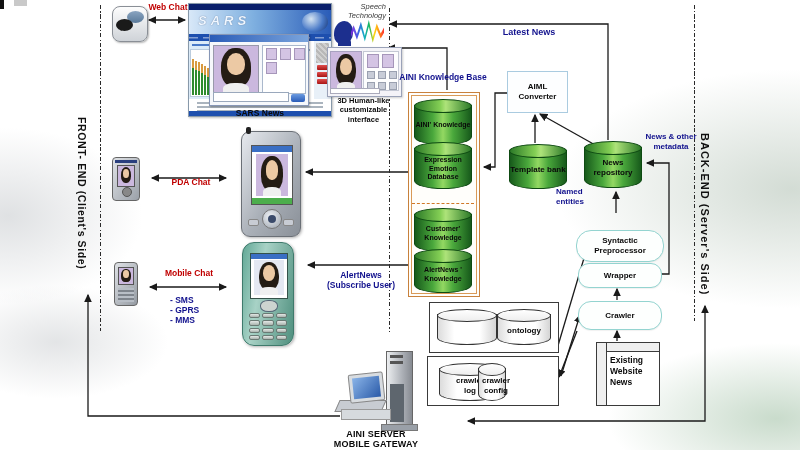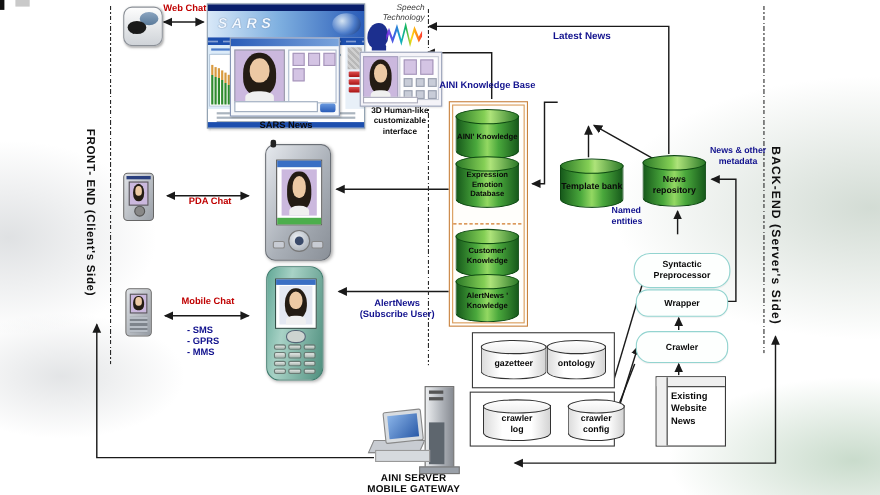--- a/index.html
+++ b/index.html
@@ -387,20 +387,23 @@
       <div class="cap"></div>
       <div class="txt">Customer' Knowledge</div>
   </div>
   <div class="gcyl" style="left:414px;top:249px;width:58px;height:44px;">
     <div class="bod"></div>
       <div class="cap"></div>
       <div class="txt">AlertNews ' Knowledge</div>
   </div>
 
   <div class="nlbl" style="left:498px;top:27px;width:62px;font-size:9px;">Latest News</div>
+  <div class="conv" style="left:507px;top:71px;width:59px;height:40px;">
+    <span>AIML Converter</span>
+  </div>
   <div class="gcyl" style="left:509px;top:144px;width:58px;height:45px;">
     <div class="bod"></div>
       <div class="cap"></div>
       <div class="txt" style="font-size:8px;">Template bank</div>
   </div>
   <div class="gcyl" style="left:584px;top:141px;width:58px;height:47px;">
     <div class="bod"></div>
       <div class="cap"></div>
       <div class="txt" style="font-size:8px;">News repository</div>
   </div>
@@ -420,35 +423,34 @@
   <div class="ewn">
     <div class="eh"></div>
       <div class="ec"></div>
     <div class="et">Existing Website News</div>
   </div>
 
   <div class="dbbox" style="left:429px;top:302px;width:128px;height:49px;"></div>
   <div class="wcyl" style="left:437px;top:309px;width:60px;height:36px;">
     <div class="bod"></div>
       <div class="cap"></div>
-      <div class="txt">gazetteer</div>
   </div>
   <div class="wcyl" style="left:497px;top:309px;width:54px;height:36px;">
     <div class="bod"></div>
       <div class="cap"></div>
       <div class="txt">ontology</div>
   </div>
 
   <div class="dbbox" style="left:427px;top:356px;width:130px;height:48px;"></div>
   <div class="wcyl" style="left:439px;top:363px;width:62px;height:38px;">
     <div class="bod"></div>
       <div class="cap"></div>
       <div class="txt" style="width:34px;margin:0 auto;">crawler log</div>
   </div>
-  <div class="wcyl" style="left:516px;top:363px;width:52px;height:38px;">
+  <div class="wcyl" style="left:478px;top:363px;width:28px;height:38px;">
     <div class="bod"></div>
       <div class="cap"></div>
       <div class="txt" style="width:34px;margin:0 auto;">crawler config</div>
   </div>
 
   <div class="tower">
     <div class="v"></div>
       <div class="v"></div>
       <div class="p"></div>
   </div>

